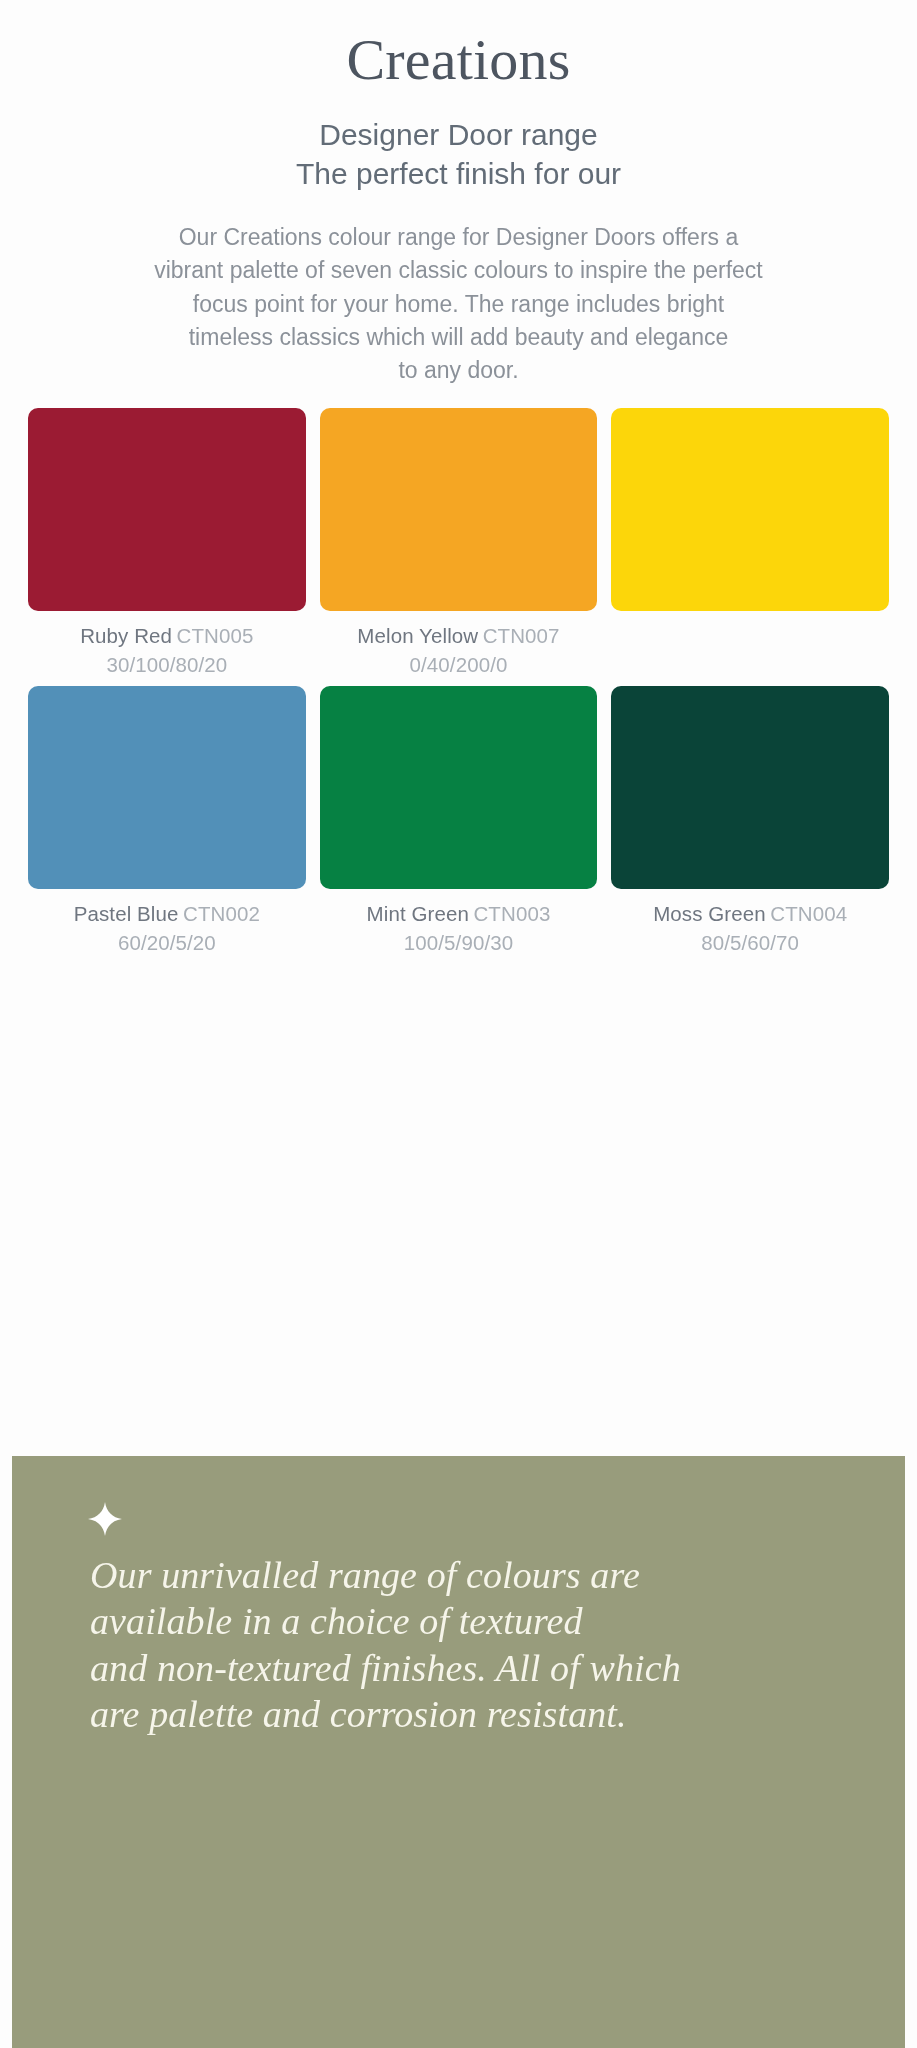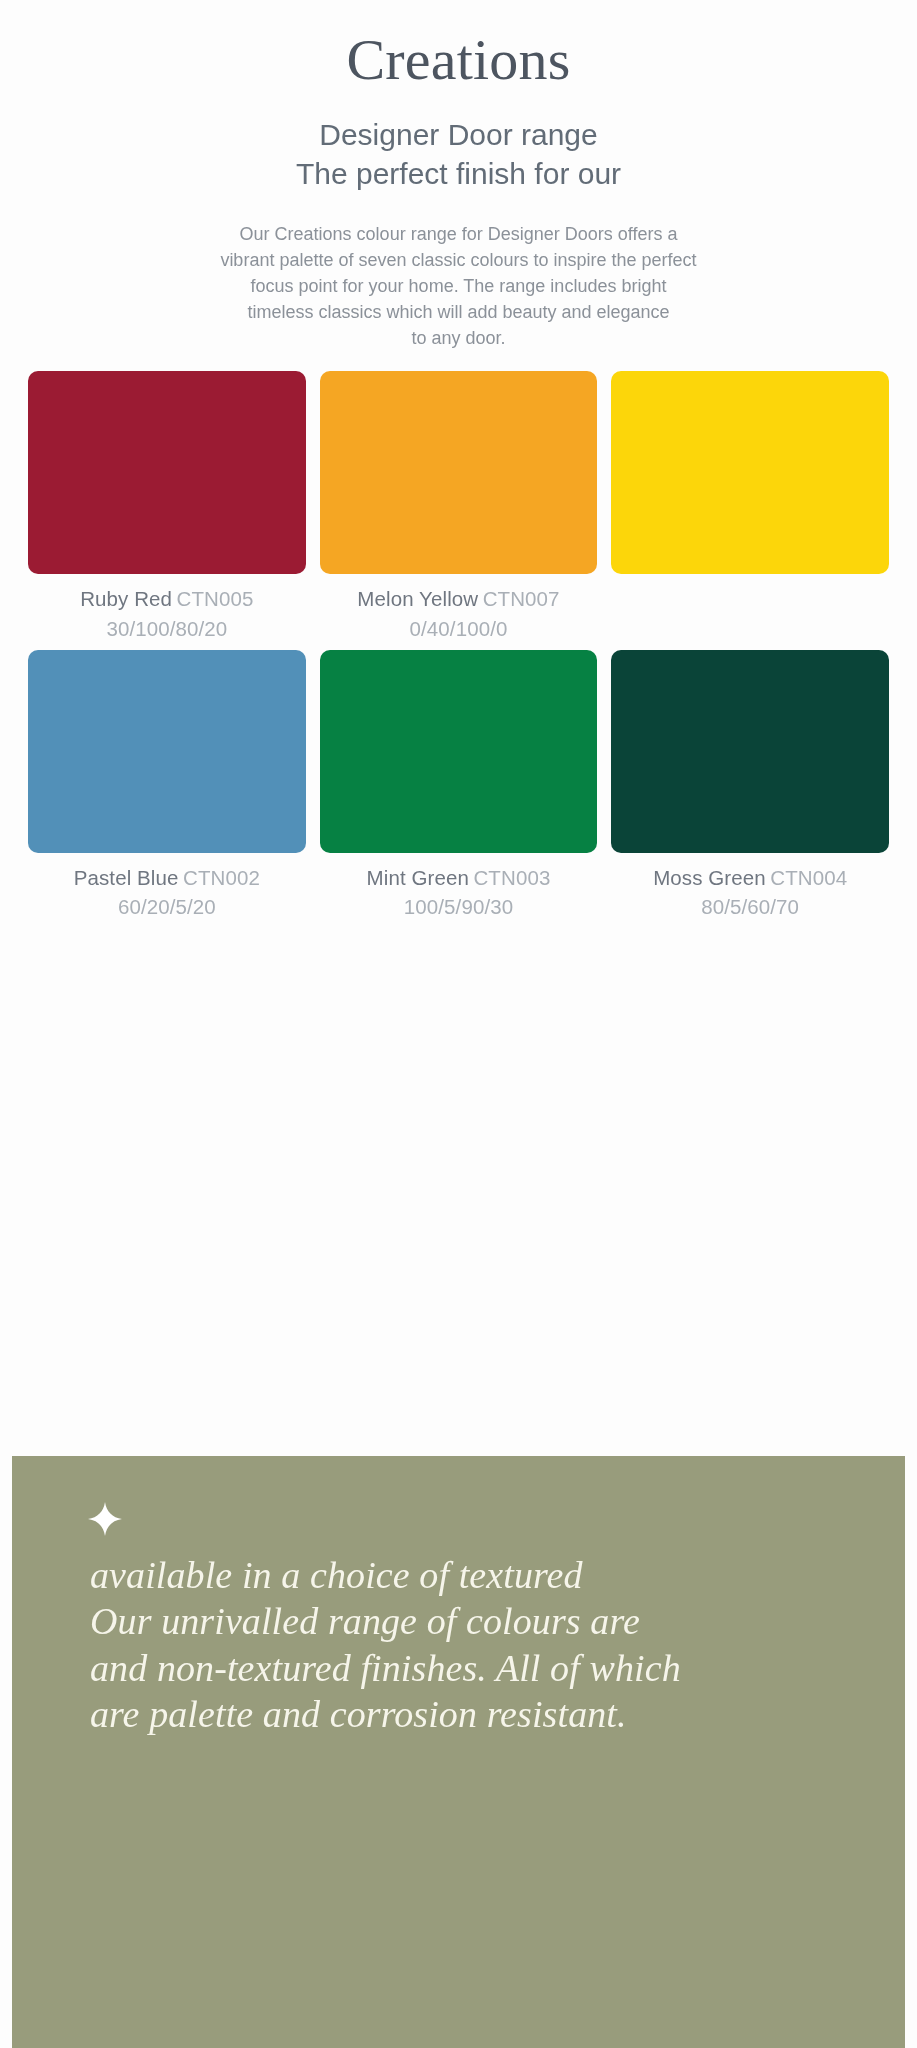--- a/index.html
+++ b/index.html
@@ -41,21 +41,21 @@
     font-weight: 400;
     font-size: 30px;
     line-height: 1.3;
     color: #626c77;
   }
   .subtitle .line { display: block; }
 
   .intro {
     margin: 28px auto 0;
     width: 790px;
-    font-size: 18px;
+    font-size: 23px;
     line-height: 1.45;
     color: #8b9199;
     text-align: center;
   }
   .intro .line { display: block; }
 
   
   .swatch-grid {
     margin: 20px auto 0;
     width: 917px;
@@ -168,21 +168,21 @@
       <div class="swatch-caption">
         <span class="swatch-name">Ruby Red</span><span>&nbsp;</span><span class="swatch-code">CTN005</span>
         <span class="swatch-cmyk">30/100/80/20</span>
       </div>
     </div>
 
     <div class="swatch-cell">
       <div class="swatch-chip" style="background: rgb(245, 166, 35);"></div>
       <div class="swatch-caption">
         <span class="swatch-name">Melon Yellow</span><span>&nbsp;</span><span class="swatch-code">CTN007</span>
-        <span class="swatch-cmyk">0/40/100/0</span>
+        <span class="swatch-cmyk">0/40/200/0</span>
       </div>
     </div>
 
     <div class="swatch-cell">
       <div class="swatch-chip" style="background: rgb(252, 214, 10);"></div>
     </div>
 
     <div class="swatch-cell">
       <div class="swatch-chip" style="background: rgb(82, 144, 184);"></div>
       <div class="swatch-caption">
@@ -209,21 +209,21 @@
 
 
   </div>
 
   <div class="quote-band" style="background: rgb(152, 156, 124);">
     <div class="quote-inner">
       <svg class="sparkle-icon" viewBox="0 0 40 40" aria-hidden="true">
         <path d="M20 0 C21.6 11.4 28.6 18.4 40 20 C28.6 21.6 21.6 28.6 20 40 C18.4 28.6 11.4 21.6 0 20 C11.4 18.4 18.4 11.4 20 0 Z" fill="#ffffff"></path>
       </svg>
       <blockquote class="quote-text">
+        <span class="line">Our unrivalled range of colours are</span>
         <span class="line">available in a choice of textured</span>
-        <span class="line">Our unrivalled range of colours are</span>
         <span class="line">and non-textured finishes. All of which</span>
         <span class="line">are palette and corrosion resistant.</span>
       </blockquote>
     </div>
   </div>
 
 </div>
 
 </body></html>

